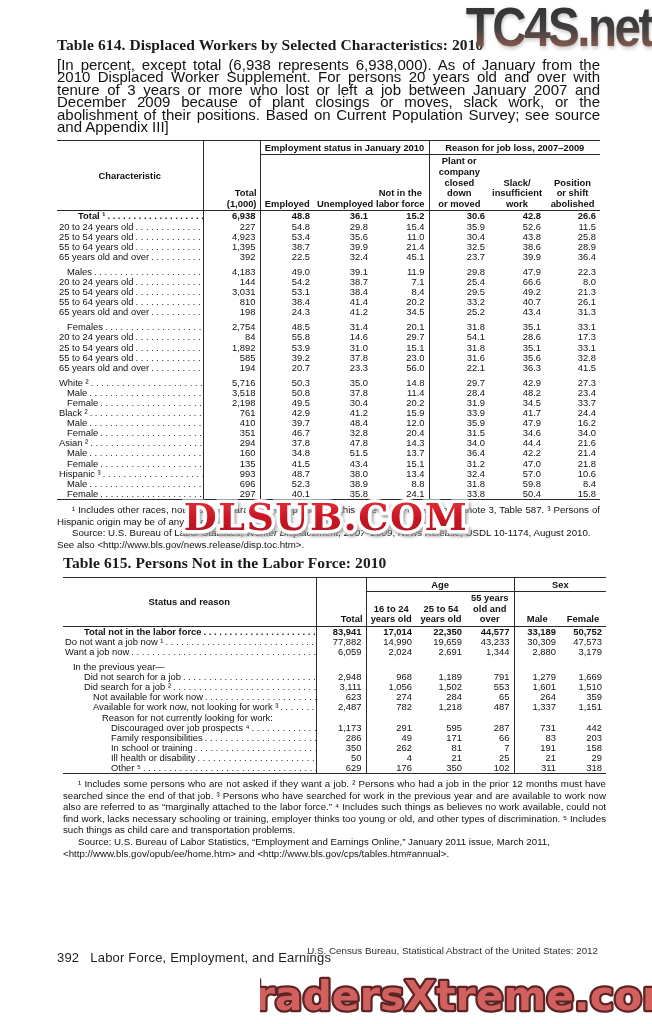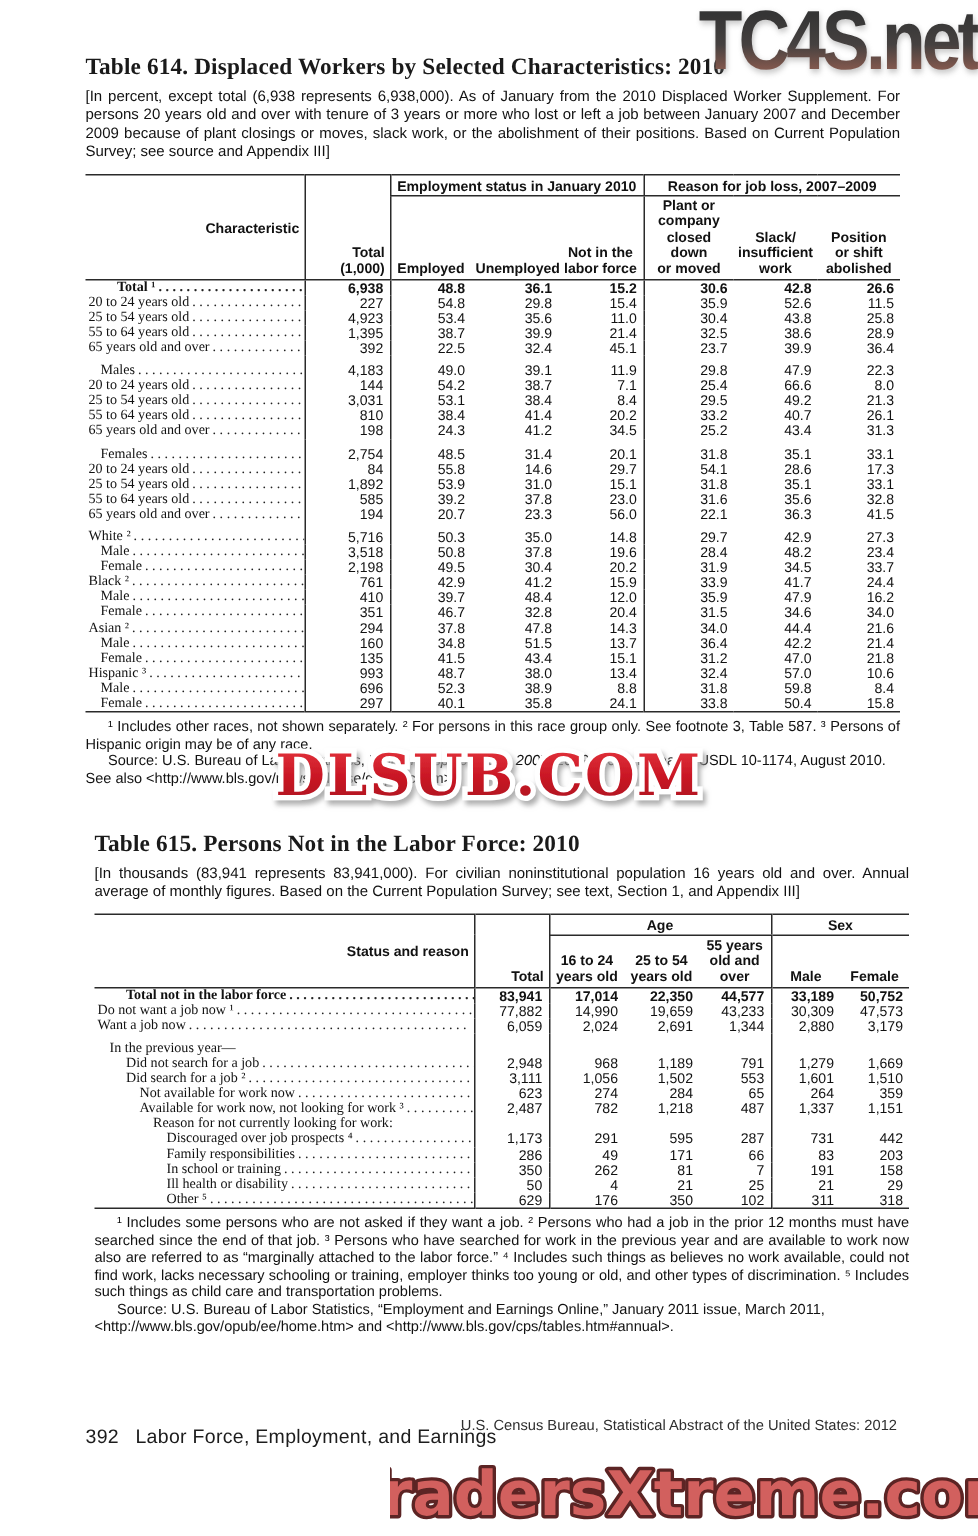--- a/index.html
+++ b/index.html
@@ -12,39 +12,39 @@
     background:linear-gradient(180deg,#353535 25%,#454140 55%,#7d564c 78%,#a5837a 100%);
     -webkit-background-clip:text;background-clip:text;color:transparent;
     filter:drop-shadow(1px 2px 2px rgba(120,120,120,0.45));}
   .wm-dlsub{position:absolute;top:488px;left:50%;transform:translateX(-50%);z-index:20;}
   .wm-traders{position:absolute;top:968px;right:-4px;z-index:20;}
   
   #sec614{position:absolute;left:57px;top:36px;width:543px;}
   #sec615{position:absolute;left:63px;top:554px;width:543px;}
   h1.tbl-title{margin:0 0 5px 0;font-family:"Liberation Serif",serif;font-size:15.5px;
     font-weight:bold;letter-spacing:0.1px;}
-  p.tbl-note{margin:0 0 7px 0;font-size:10px;line-height:12.4px;text-align:justify;color:#111;}
+  p.tbl-note{margin:0 0 7px 0;font-size:15px;line-height:12.4px;text-align:justify;color:#111;}
   
   table.stat{border-collapse:collapse;table-layout:fixed;width:543px;
     border-top:1.5px solid #2a2a2a;border-bottom:1.8px solid #2a2a2a;font-size:9.4px;color:#111;}
   table.stat th{font-weight:bold;font-size:9.4px;padding:1px 3px;}
   th.grp{text-align:center;border-bottom:1px solid #2a2a2a;padding:2px 2px 1px 2px;}
   th.colh{text-align:center;vertical-align:bottom;white-space:pre-line;line-height:10.6px;
     padding:2px 4px 2px 0;}
-  th.charh{text-align:right;vertical-align:middle;}
+  th.charh{text-align:center;vertical-align:middle;}
   th.totalh{text-align:right;vertical-align:bottom;white-space:pre-line;line-height:10.6px;
     padding:2px 4px 2px 0;}
   thead th.bb{border-bottom:1.8px solid #2a2a2a;}
   .bl{border-left:1px solid #2a2a2a;}
   td{padding:0;line-height:10.1px;vertical-align:bottom;}
   td.num{text-align:right;padding-right:4px;}
   tr.bold td{font-weight:bold;}
   tr.gap td{padding-top:5px;}
   td.lbl{overflow:hidden;}
-  .lblwrap{display:flex;align-items:center;font-family:Liberation Serif, serif;}
+  .lblwrap{display:flex;align-items:center;}
   .lt{white-space:nowrap;}
   .dots{flex:1;overflow:hidden;white-space:nowrap;margin-left:2px;color:#222;}
   .dots::after{content:" .  .  .  .  .  .  .  .  .  .  .  .  .  .  .  .  .  .  .  .  .  .  .  .  .  .  .  .  .  .  .  .  .  .  .  .  .  .  .  .";}
   .ind0{padding-left:2px}.ind1{padding-left:10px}.ind2{padding-left:21px}
   .ind3{padding-left:30px}.ind4{padding-left:39px}.ind5{padding-left:48px}
   
   .fnblock{margin-top:4px;font-size:9.7px;line-height:11.6px;color:#111;}
   .fnblock p{margin:0;text-indent:15px;text-align:justify;}
   .fnblock p.src{text-align:left;}
   .fnblock i{}
@@ -345,21 +345,21 @@
           <tr>
             <td class="lbl ind1">
               <div class="lblwrap">
                 <span class="lt">Male</span>
                 <span class="dots"></span>
               </div>
             </td>
             <td class="num bl">3,518</td>
             <td class="num bl">50.8</td>
             <td class="num">37.8</td>
-            <td class="num">19.6</td>
+            <td class="num">11.4</td>
             <td class="num bl">28.4</td>
             <td class="num">48.2</td>
             <td class="num">23.4</td>
           </tr>
           <tr>
             <td class="lbl ind1">
               <div class="lblwrap">
                 <span class="lt">Female</span>
                 <span class="dots"></span>
               </div>
@@ -525,21 +525,20 @@
       </linearGradient>
       <filter id="dsh" x="-20%" y="-20%" width="140%" height="160%">
         <feDropShadow dx="2" dy="3" stdDeviation="1.6" flood-color="#9a9a9a" flood-opacity="0.8"></feDropShadow>
       </filter>
     </defs>
     <text x="167" y="42" text-anchor="middle" font-family="DejaVu Serif, serif" font-size="38" font-weight="bold" letter-spacing="1.5" fill="url(#redg)" stroke="#ffffff" stroke-width="7" paint-order="stroke" filter="url(#dsh)">DLSUB.COM</text>
   </svg>
 
   <div id="sec615">
     <h1 class="tbl-title">Table 615. Persons Not in the Labor Force: 2010</h1>
-    <p class="tbl-note">[In thousands (83,941 represents 83,941,000). For civilian noninstitutional population 16 years old and over. Annual average of monthly figures. Based on the Current Population Survey; see text, Section 1, and Appendix III]</p>
 
     <table class="stat">
       <colgroup>
         <col style="width:253px">
           <col style="width:50px">
           <col style="width:50px">
         <col style="width:50px">
           <col style="width:48px">
           <col style="width:46px">
         <col style="width:46px">

